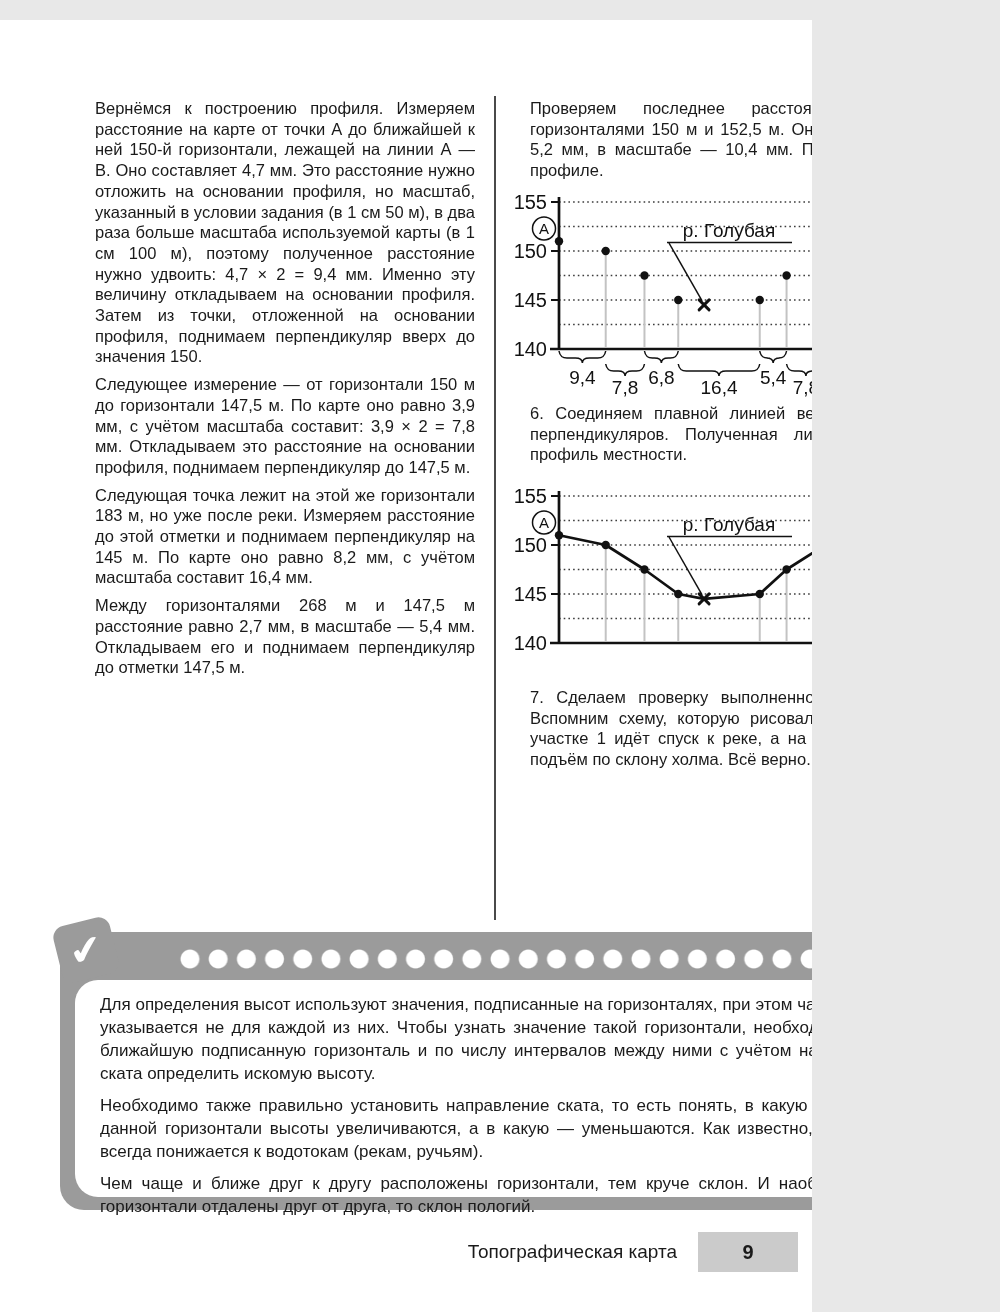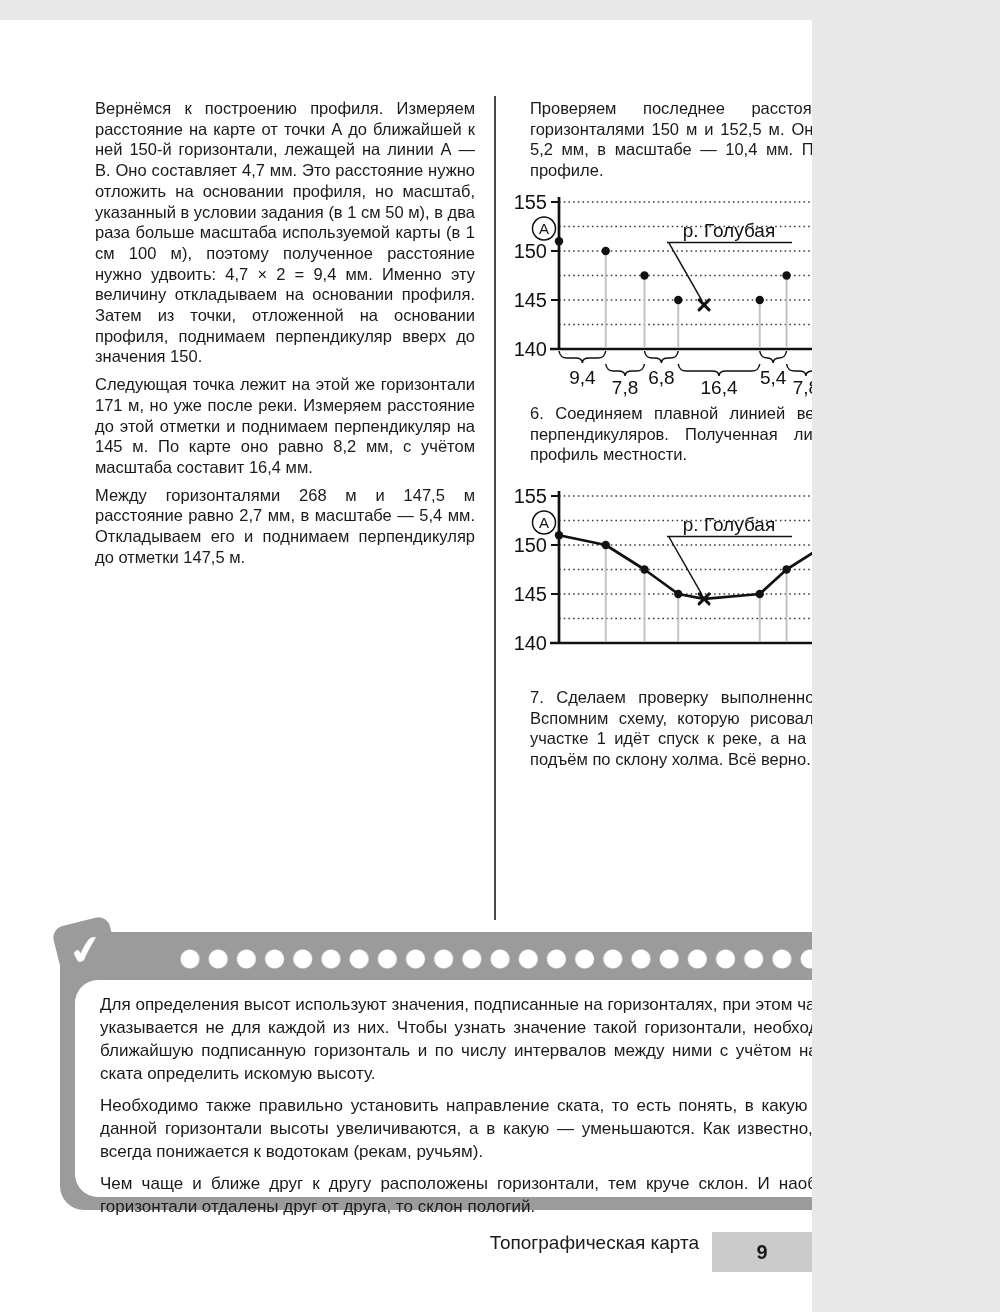--- a/index.html
+++ b/index.html
@@ -41,38 +41,39 @@
     background:#9b9b9b; border-radius:12px; transform:rotate(-14deg);
     display:flex; align-items:center; justify-content:center;}
   .note-badge .check{color:#fff; font-size:40px; line-height:1; transform:rotate(3deg);}
   .note-dots{position:absolute; left:118px; top:15px; width:762px; height:24px;
     background-image:radial-gradient(circle 10px at 12px 12px, #ffffff 0 8.8px, rgba(255,255,255,0) 10px);
     background-size:28.2px 24px; background-repeat:repeat-x;}
   .note-inner{position:absolute; left:15px; right:13px; top:48px; bottom:13px;
     background:#ffffff; border-radius:23px; padding:13px 25px; box-sizing:border-box;}
   .note-inner p{margin:0 0 9px 0; font-size:17px; line-height:23px; text-align:justify;}
   
-  .footer{position:absolute; top:1212px; left:0; right:0; height:40px;
-    display:flex; justify-content:flex-end; gap:13px;}
+  .footer{position:absolute; top:1212px; left:0; right:14px; height:40px;
+    display:flex; justify-content:flex-end; align-items:center; gap:21px;}
   .footer-label{font-size:19px;}
   .page-num-box{width:100px; height:40px; background:#cbcbcb;
     display:flex; align-items:center; justify-content:center;
     font-size:20px; font-weight:bold;}
 </style>
 </head>
 <body>
 
 <div class="page">
 
   <div class="col-divider"></div>
 
   <div class="columns">
     <div class="col col-left">
       <p>Вернёмся к построению профиля. Измеряем расстояние на карте от точки А до ближайшей к ней 150-й горизонтали, лежащей на линии А — В. Оно составляет 4,7 мм. Это расстояние нужно отложить на основании профиля, но масштаб, указанный в условии задания (в 1 см 50 м), в два раза больше масштаба используемой карты (в 1 см 100 м), поэтому полученное расстояние нужно удвоить: 4,7 × 2 = 9,4 мм. Именно эту величину откладываем на основании профиля. Затем из точки, отложенной на основании профиля, поднимаем перпендикуляр вверх до значения 150.</p>
-      <p>Следующая точка лежит на этой же горизонтали 171 м, но уже после реки. Измеряем расстояние до этой отметки и поднимаем перпендикуляр на 145 м. По карте оно равно 8,2 мм, с учётом масштаба составит 16,4 мм.</p>
+      <p>Следующее измерение — от горизонтали 150 м до горизонтали 147,5 м. По карте оно равно 3,9 мм, с учётом масштаба составит: 3,9 × 2 = 7,8 мм. Откладываем это расстояние на основании профиля, поднимаем перпендикуляр до 147,5 м.</p>
+      <p>Следующая точка лежит на этой же горизонтали 183 м, но уже после реки. Измеряем расстояние до этой отметки и поднимаем перпендикуляр на 145 м. По карте оно равно 8,2 мм, с учётом масштаба составит 16,4 мм.</p>
       <p>Между горизонталями 268 м и 147,5 м расстояние равно 2,7 мм, в масштабе — 5,4 мм. Откладываем его и поднимаем перпендикуляр до отметки 147,5 м.</p>
     </div>
     <div class="col col-right">
       <p>Проверяем последнее расстояние между горизонталями 150 м и 152,5 м. Оно составляет 5,2 мм, в масштабе — 10,4 мм. Проверяем на профиле.</p>
 
       <svg class="chart-svg c1" width="420" height="210">
           <line x1="45" y1="134.5" x2="363" y2="134.5" class="grid"></line>
           <line x1="45" y1="110" x2="363" y2="110" class="grid"></line>
           <line x1="45" y1="85.5" x2="363" y2="85.5" class="grid"></line>
           <line x1="45" y1="61" x2="363" y2="61" class="grid"></line>

